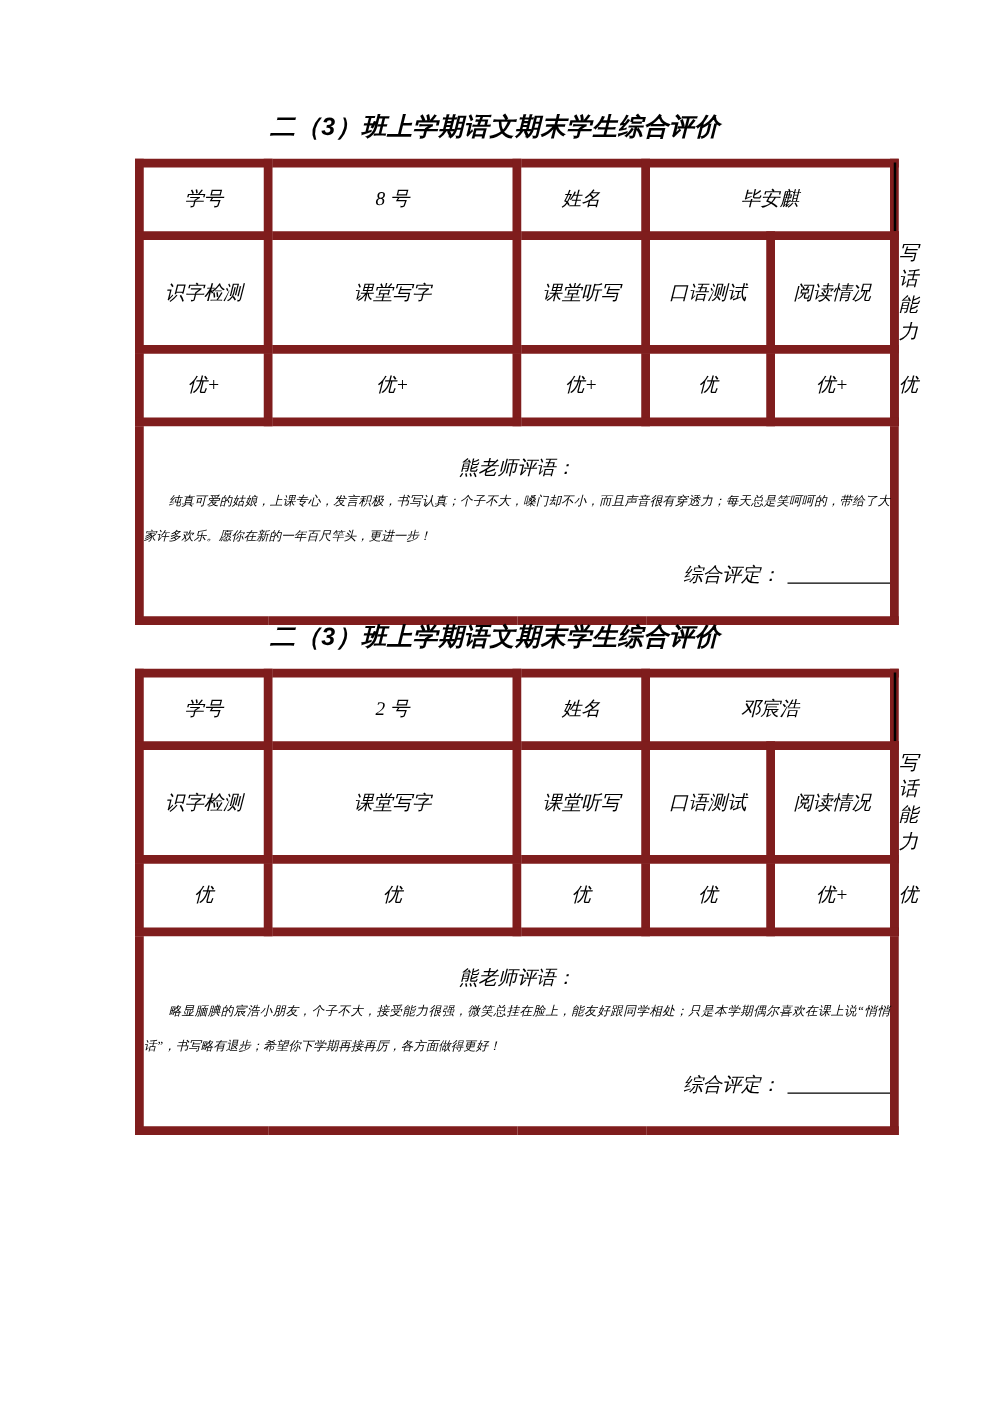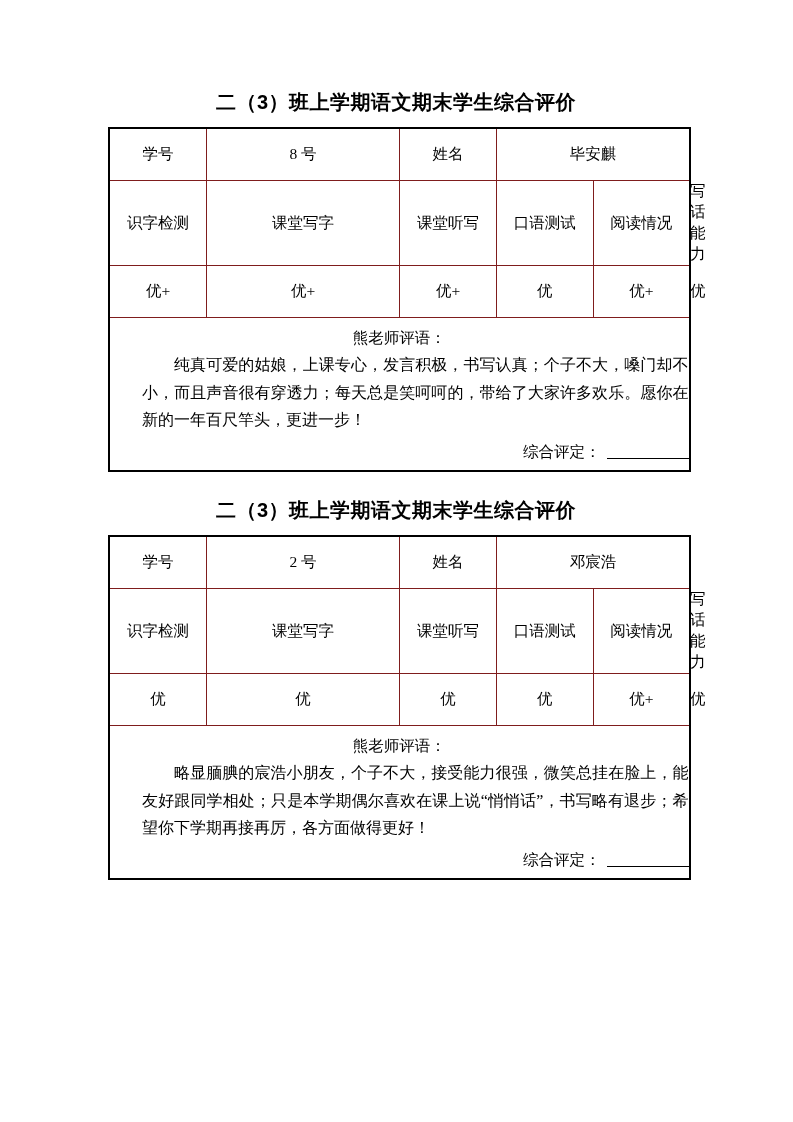--- a/index.html
+++ b/index.html
@@ -14,20 +14,21 @@
     color: #000000;
     position: relative;
     overflow: hidden;
   }
   .page {
     position: absolute;
     left: 0;
     top: 0;
     width: 662px;
     height: 1122px;
+    font-style: italic;
   }
   .report {
     position: absolute;
     left: 108px;
     width: 576px;
   }
   .report-1 { top: 88px; }
   .report-2 { top: 496px; }
 
   .doc-title {
@@ -41,21 +42,21 @@
     white-space: nowrap;
   }
 
   table.eval-table {
     width: 576px;
     border-collapse: collapse;
     table-layout: fixed;
     border: 2px solid #000000;
   }
   table.eval-table td {
-    border: 1px solid #7f1d1d;
+    border: 7px solid #7f1d1d;
     text-align: center;
     vertical-align: middle;
     font-size: 15.5px;
     padding: 0;
   }
   tr.info-row td { height: 51px; }
   tr.subject-row td { height: 55px; }
   tr.grade-row td { height: 51px; }
 
   td.cell-label { width: 96px; }
@@ -69,27 +70,26 @@
     text-align: left;
     vertical-align: top;
     padding: 8px 9px 6px 9px;
     height: 152px;
   }
   .comment-head {
     font-size: 15.5px;
     line-height: 27px;
   }
   .comment-body {
-    font-size: 16px;
+    font-size: 10px;
     line-height: 27.5px;
     text-align: justify;
     text-justify: inter-ideograph;
     text-indent: 2em;
     margin: 0;
-    padding-left: 32px;
   }
   .summary-line {
     margin-top: 6px;
     font-size: 15.5px;
     line-height: 24px;
     text-align: right;
     white-space: nowrap;
     padding-left: 44px;
   }
   .summary-label { }

